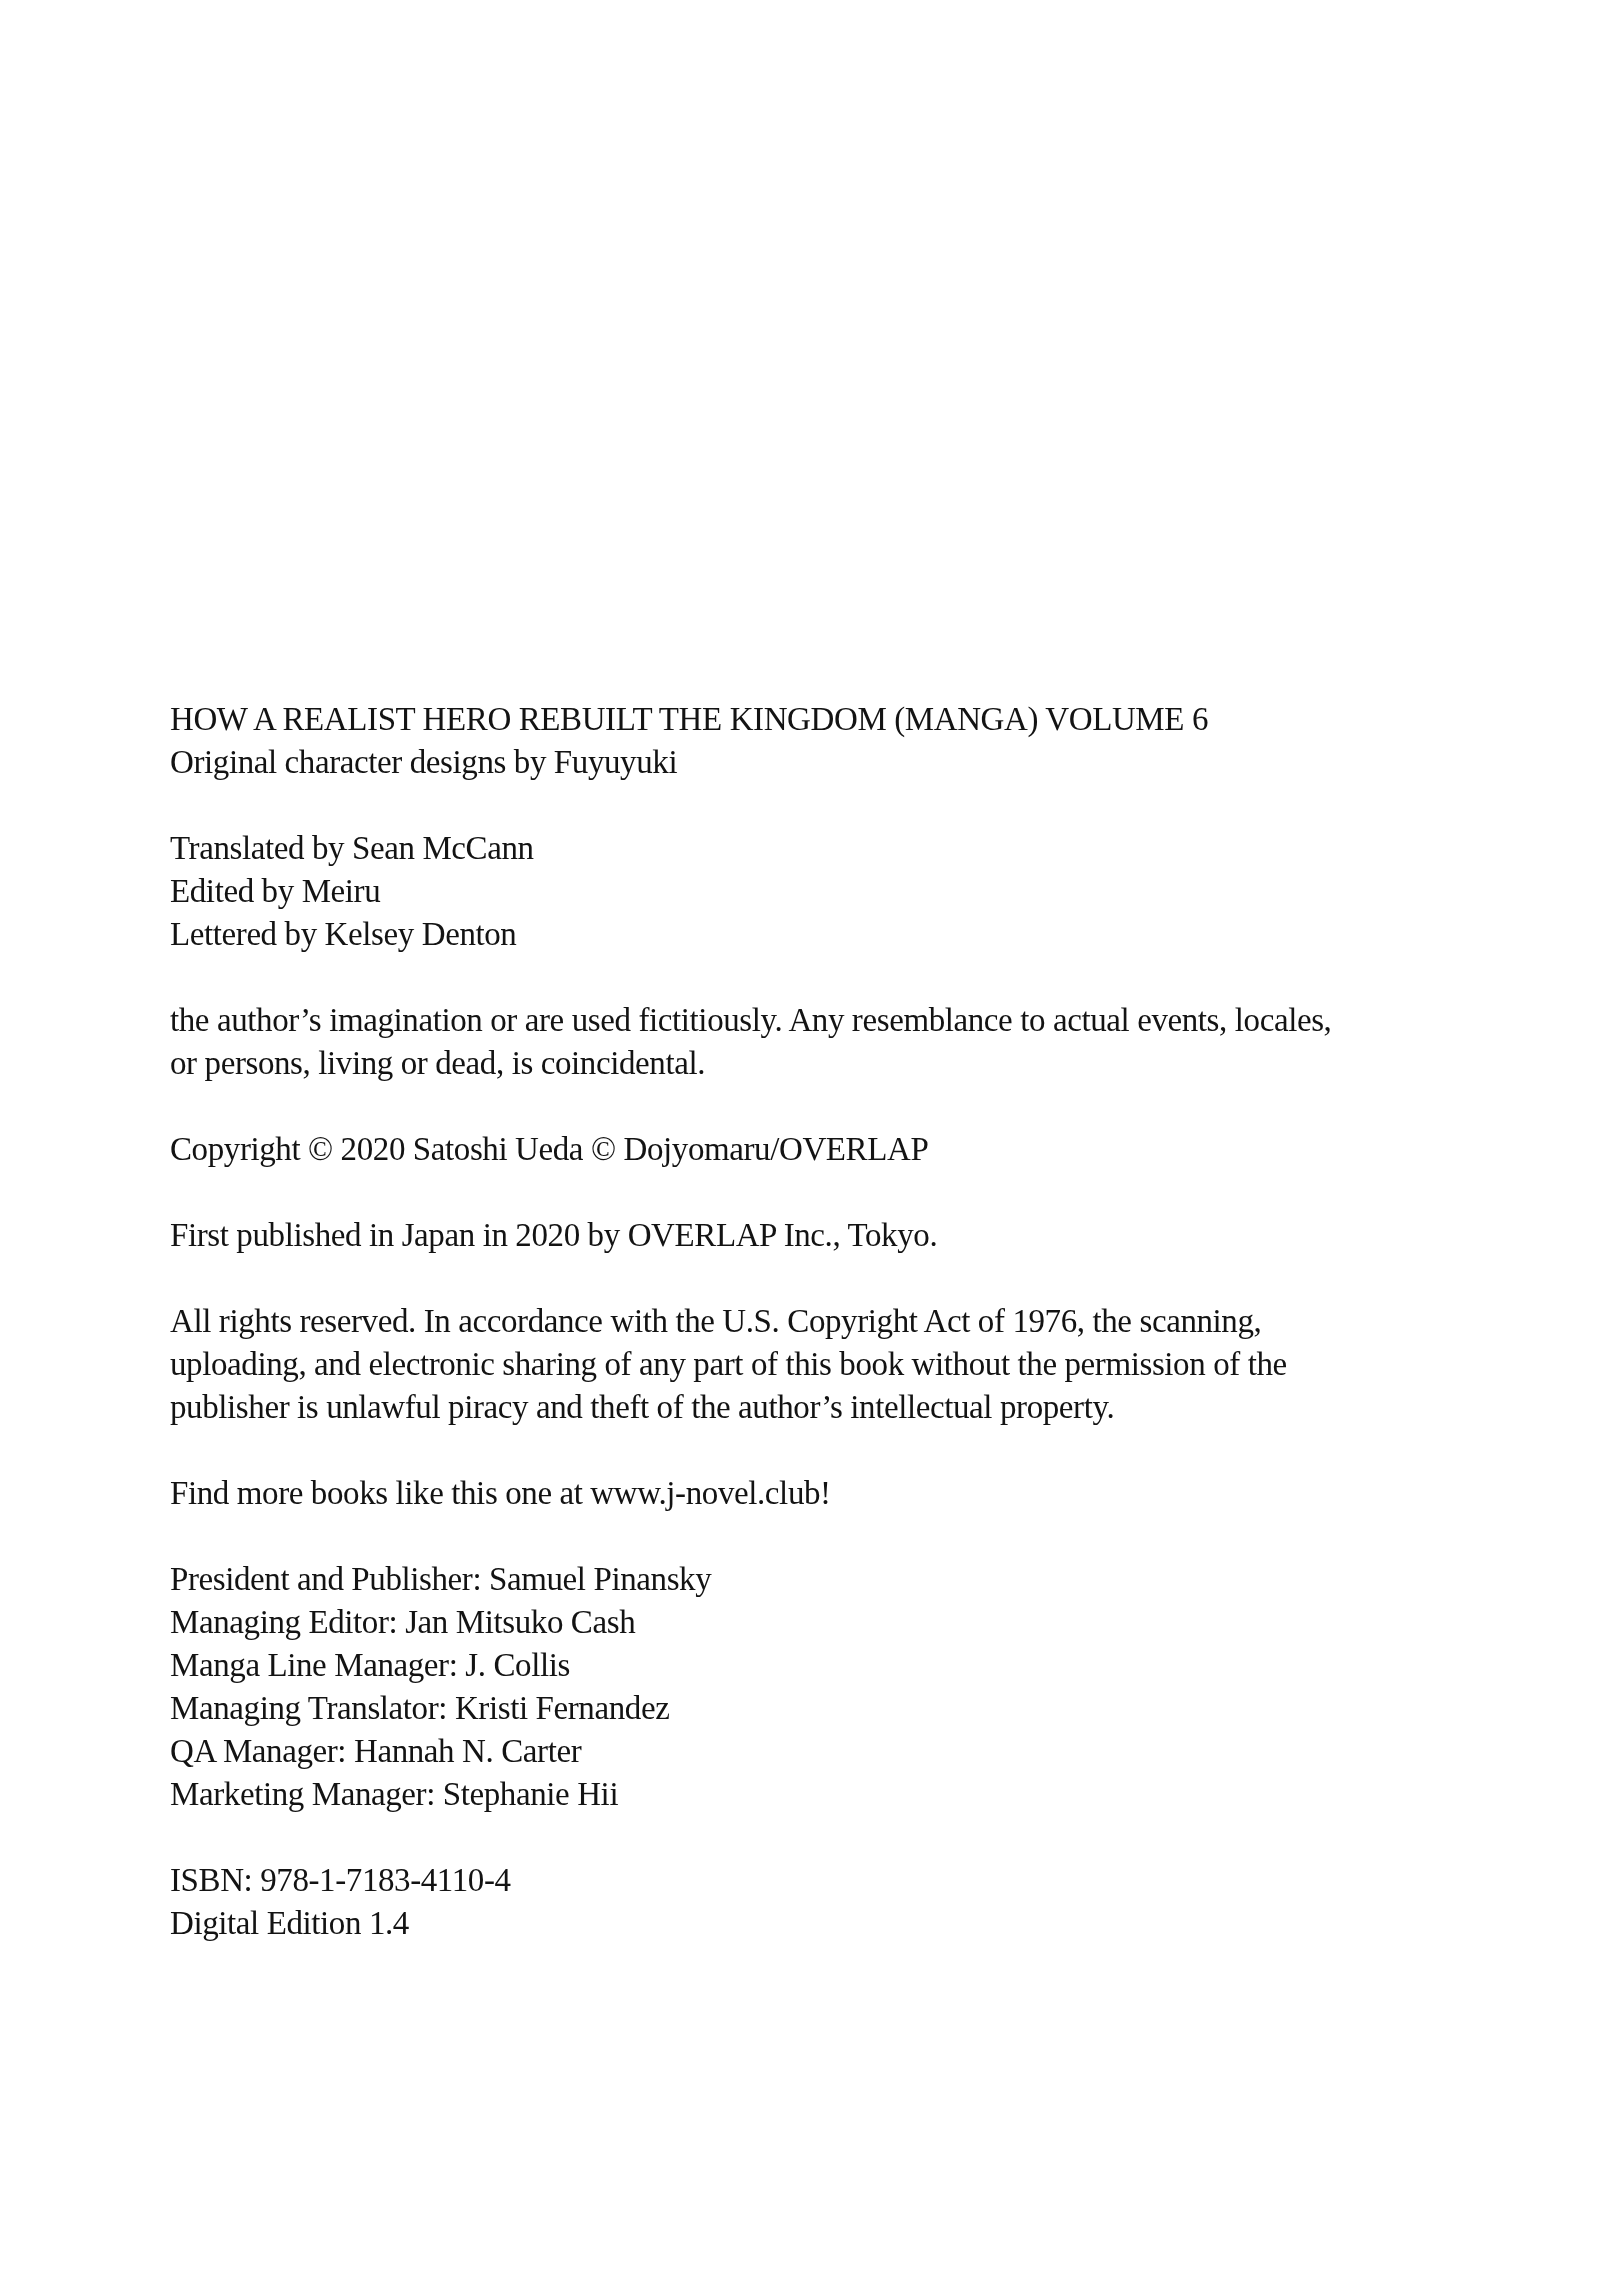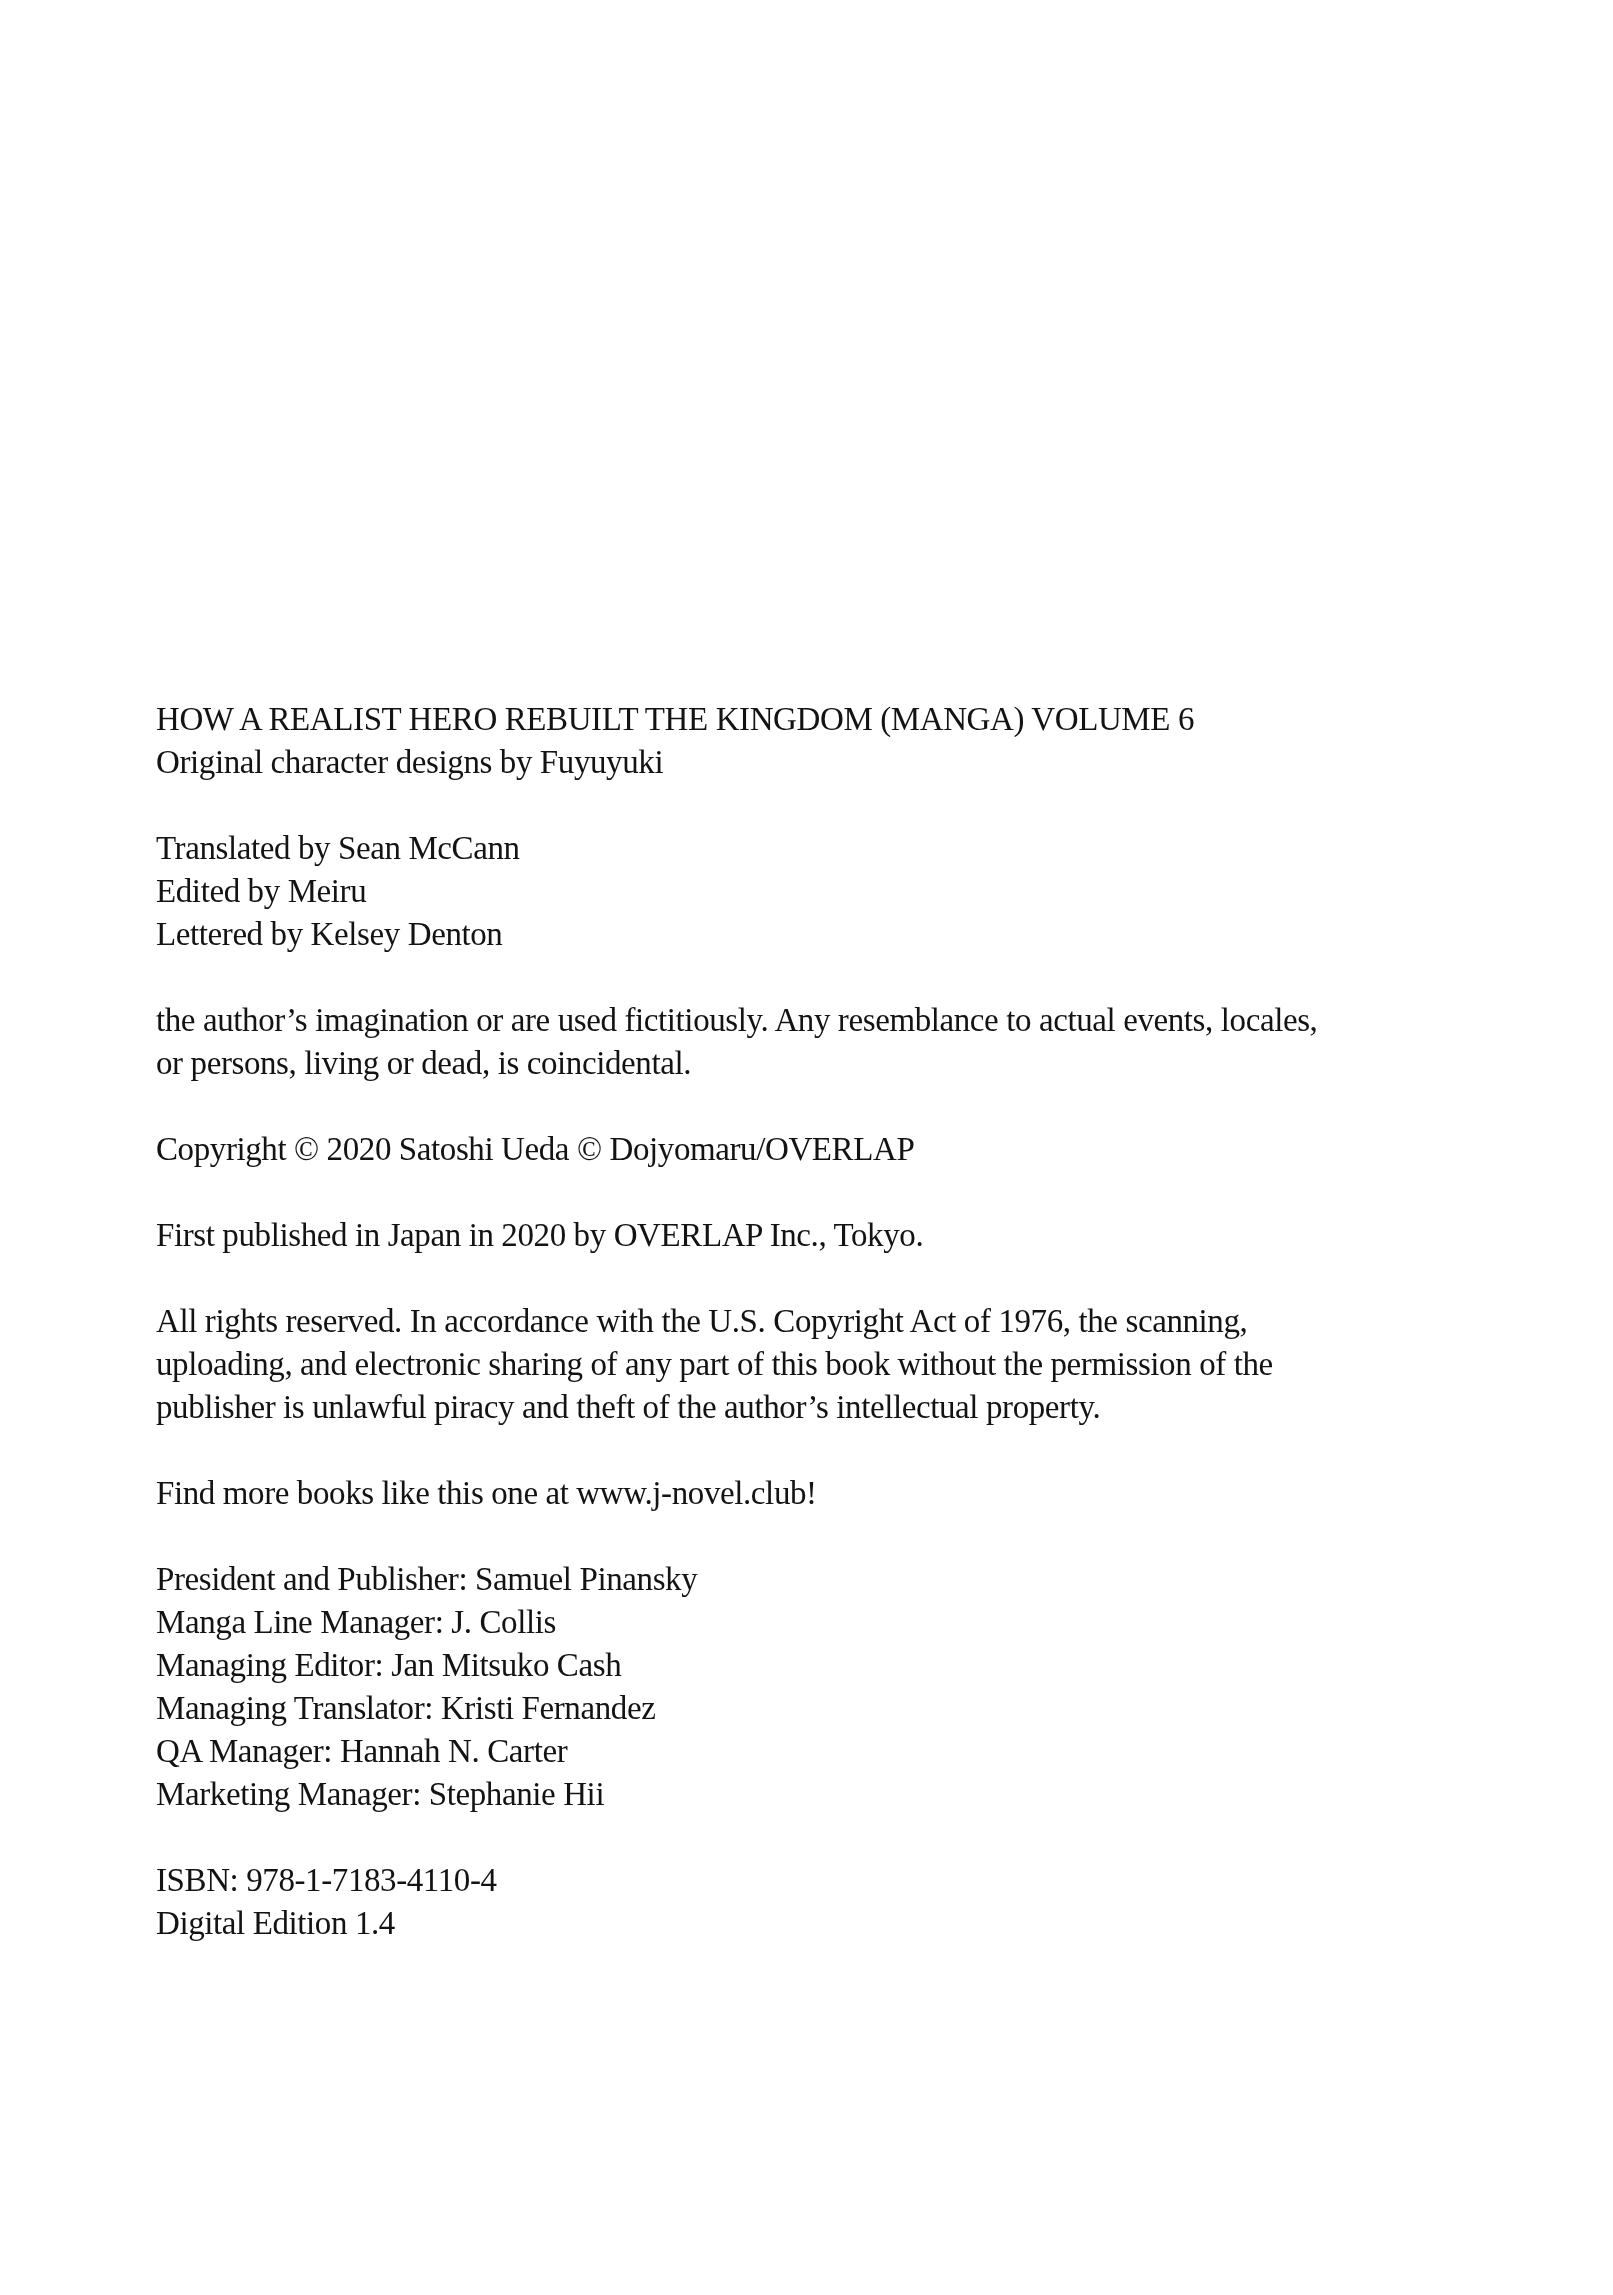--- a/index.html
+++ b/index.html
@@ -18,21 +18,21 @@
     left: 152px;
     top: 698px;
     color: var(--text-color, #131313);
     font-family: "Liberation Serif", "DejaVu Serif", serif;
     font-size: 33px;
     line-height: 43px;
     letter-spacing: -0.4px;
     font-weight: 400;
   }
   .block {
-    margin: 0 0 43px 4px;
+    margin: 0 0 43px 18px;
     padding: 0;
   }
   .block:last-child {
     margin-bottom: 0;
   }
   .line {
     white-space: nowrap;
   }
 </style>
 </head>
@@ -69,22 +69,22 @@
     <div class="line">uploading, and electronic sharing of any part of this book without the permission of the</div>
     <div class="line">publisher is unlawful piracy and theft of the author’s intellectual property.</div>
   </section>
 
   <section class="block">
     <div class="line">Find more books like this one at www.j-novel.club!</div>
   </section>
 
   <section class="block">
     <div class="line">President and Publisher: Samuel Pinansky</div>
+    <div class="line">Managing Editor: Jan Mitsuko Cash</div>
     <div class="line">Manga Line Manager: J. Collis</div>
-    <div class="line">Managing Editor: Jan Mitsuko Cash</div>
     <div class="line">Managing Translator: Kristi Fernandez</div>
     <div class="line">QA Manager: Hannah N. Carter</div>
     <div class="line">Marketing Manager: Stephanie Hii</div>
   </section>
 
   <section class="block">
     <div class="line">ISBN: 978-1-7183-4110-4</div>
     <div class="line">Digital Edition 1.4</div>
   </section>
 

